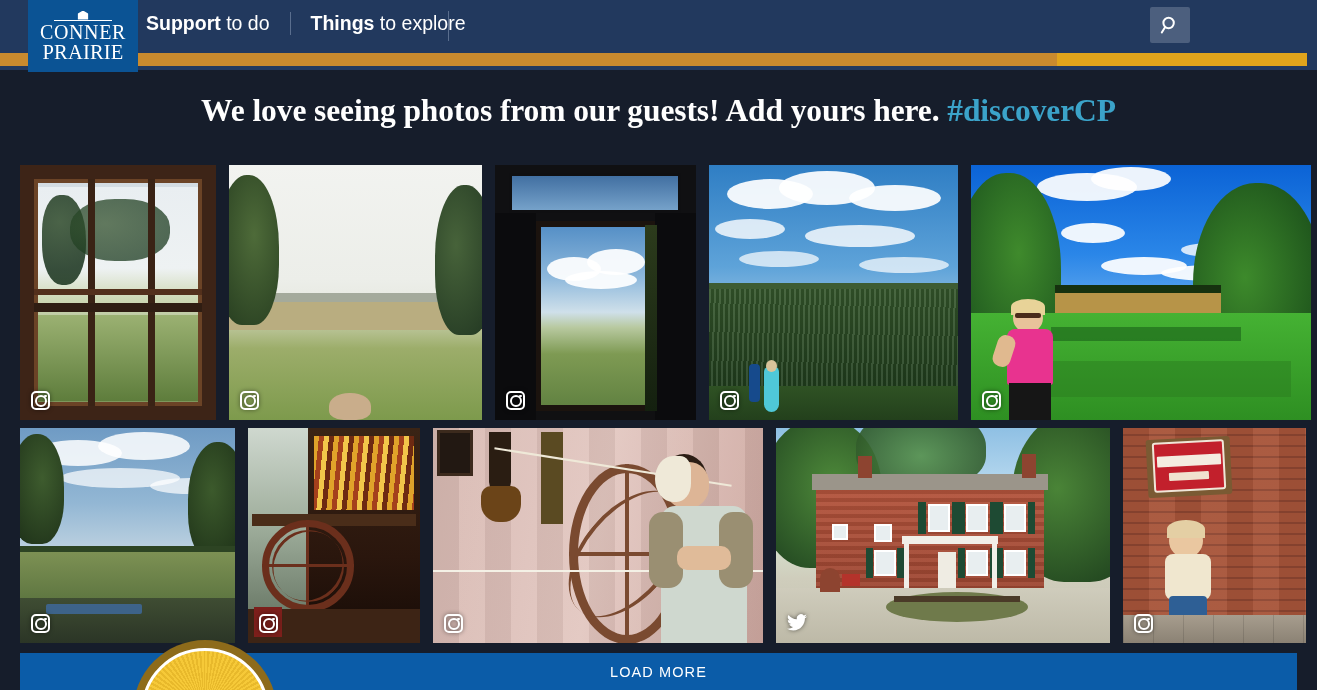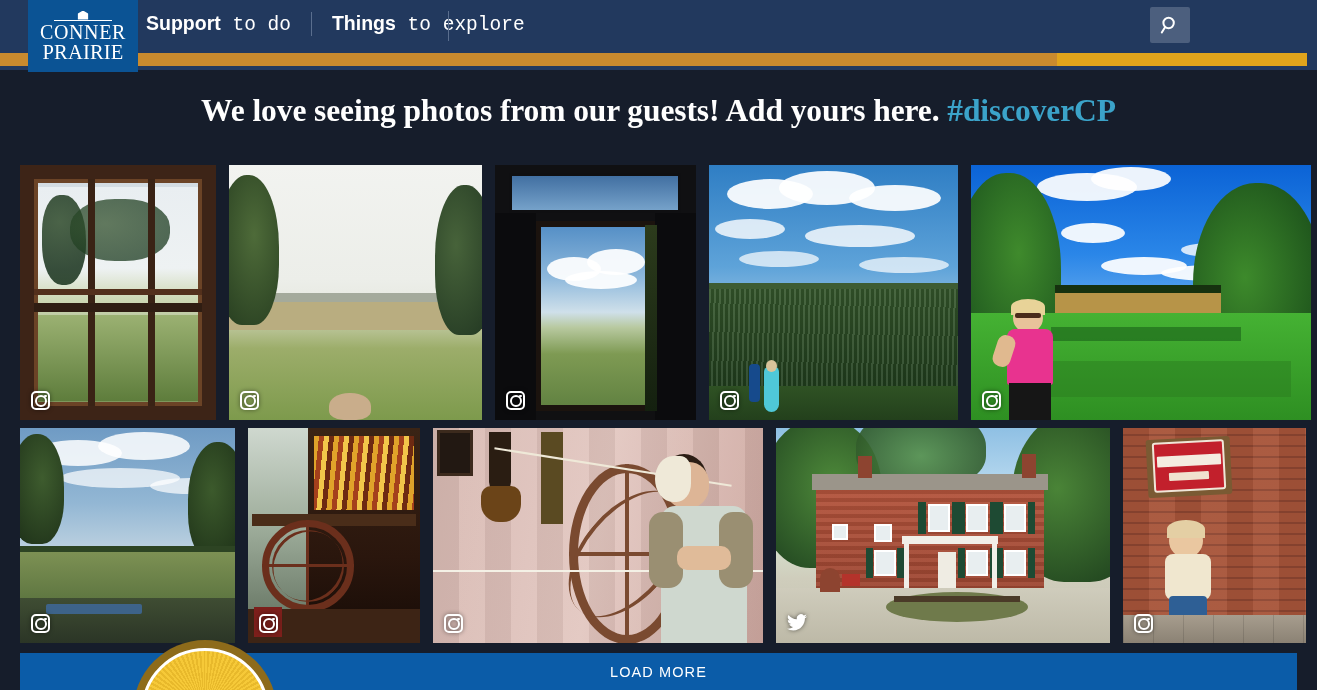--- a/index.html
+++ b/index.html
@@ -84,21 +84,21 @@
   }
   .nav-primary .item {
     font-size: 19.5px;
     color: #fff;
     padding-right: 20px;
     white-space: nowrap;
     cursor: pointer;
   }
   .nav-primary .item + .item { padding-left: 20px; border-left: 1px solid #5a6e8e; }
   .nav-primary .item b { font-weight: bold; }
-  .nav-primary .item .lt { font-weight: normal; font-family: Liberation Mono, monospace; }
+  .nav-primary .item .lt { font-weight: normal; }
 
   .nav-divider {
     position: absolute;
     left: 448px; top: 11px;
     width: 1px; height: 30px;
     background: #5a6e8e;
   }
 
   .nav-secondary {
     position: absolute;

